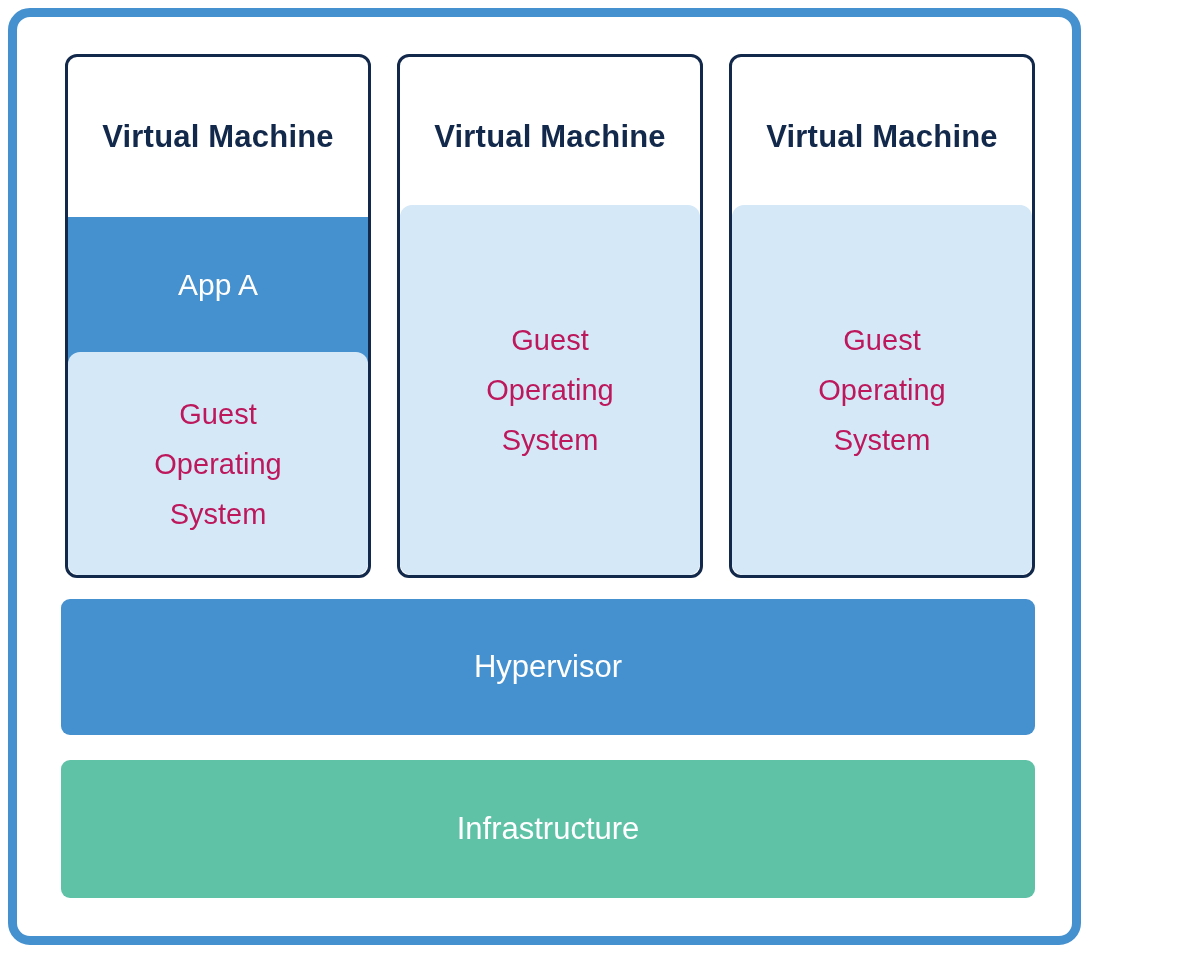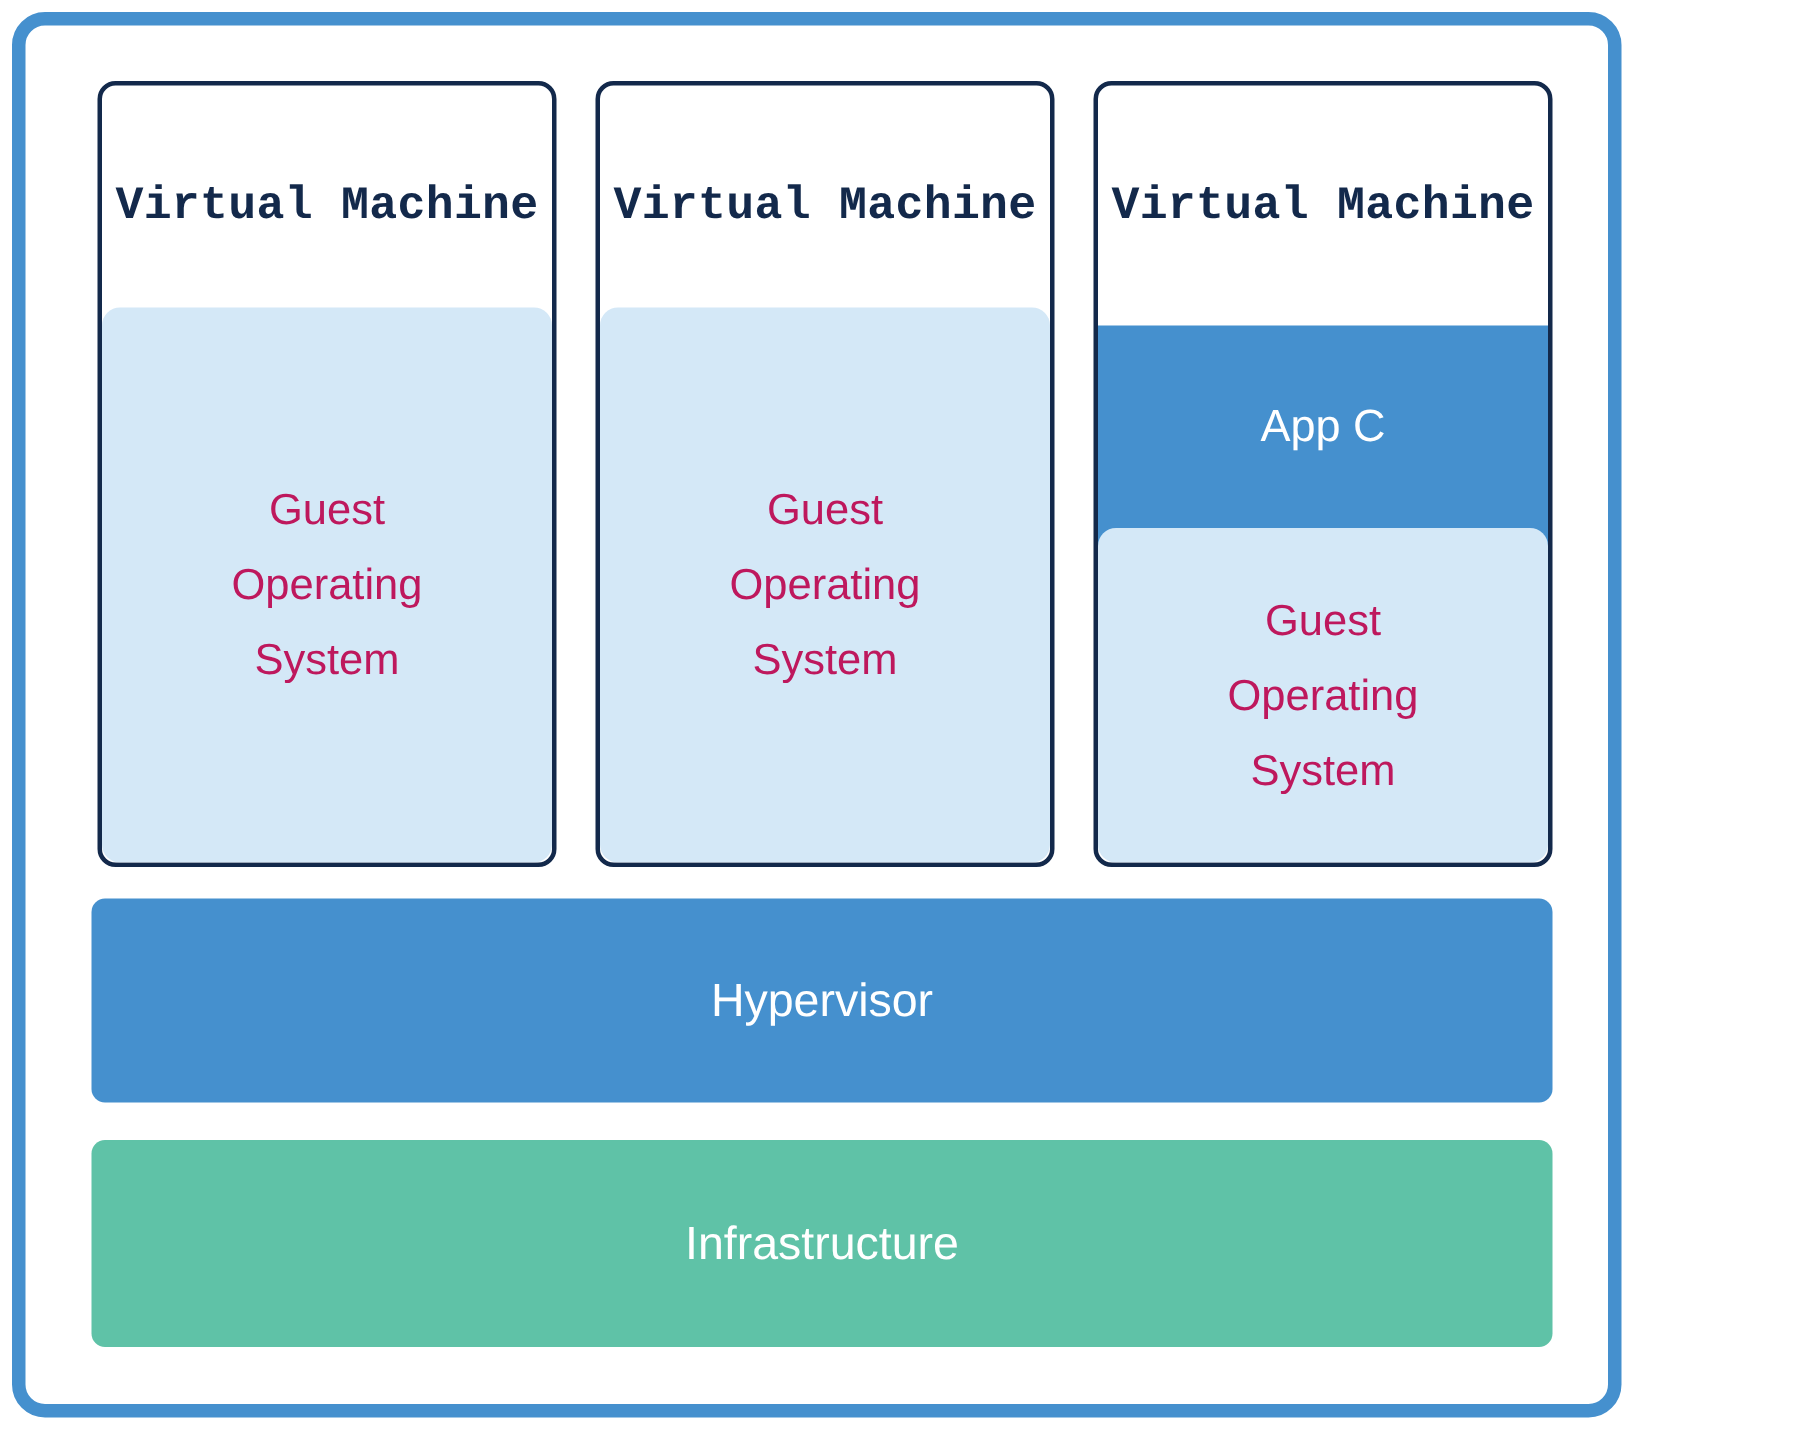--- a/index.html
+++ b/index.html
@@ -39,21 +39,20 @@
   .vm-box.vm-3 { left: 712px; }
   .vm-title {
     height: 160px;
     display: flex;
     align-items: center;
     justify-content: center;
     color: #13294b;
     font-size: 31px;
     font-weight: bold;
     letter-spacing: 0.2px;
-    font-family: Liberation Mono, monospace;
   }
   .vm-app {
     height: 147px;
     background: #4590ce;
     color: #ffffff;
     font-size: 30px;
     display: flex;
     align-items: center;
     justify-content: center;
     padding-bottom: 12px;
@@ -95,39 +94,39 @@
   }
 </style>
 </head>
 <body>
 
 <div class="page">
   <div class="frame">
 
     <div class="vm-box vm-1">
       <div class="vm-title">Virtual Machine</div>
+      <div class="vm-app">App A</div>
       <div class="vm-guest">
         <div>Guest</div>
         <div>Operating</div>
         <div>System</div>
       </div>
     </div>
 
     <div class="vm-box vm-2">
       <div class="vm-title">Virtual Machine</div>
       <div class="vm-guest">
         <div>Guest</div>
         <div>Operating</div>
         <div>System</div>
       </div>
     </div>
 
     <div class="vm-box vm-3">
       <div class="vm-title">Virtual Machine</div>
-      <div class="vm-app">App C</div>
       <div class="vm-guest">
         <div>Guest</div>
         <div>Operating</div>
         <div>System</div>
       </div>
     </div>
 
     <div class="layer infrastructure">Infrastructure</div>
     <div class="layer hypervisor">Hypervisor</div>
 

